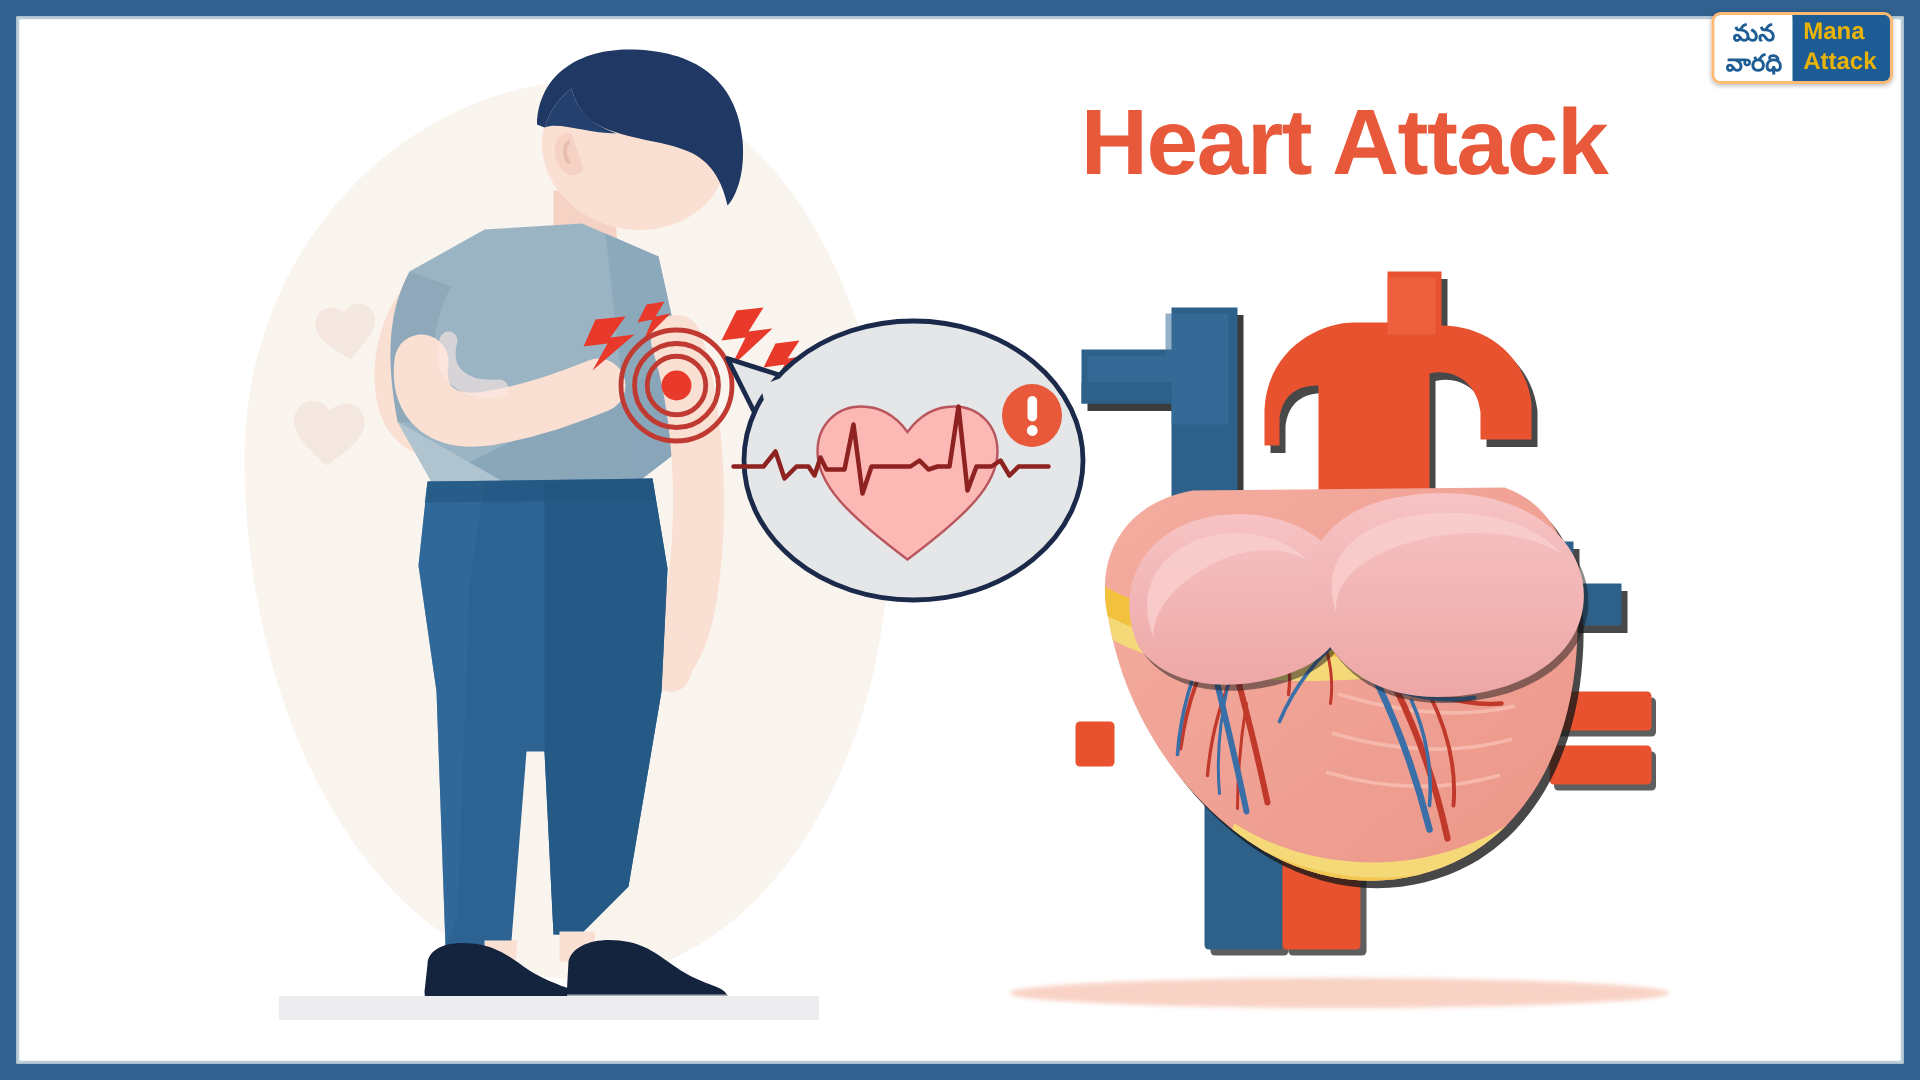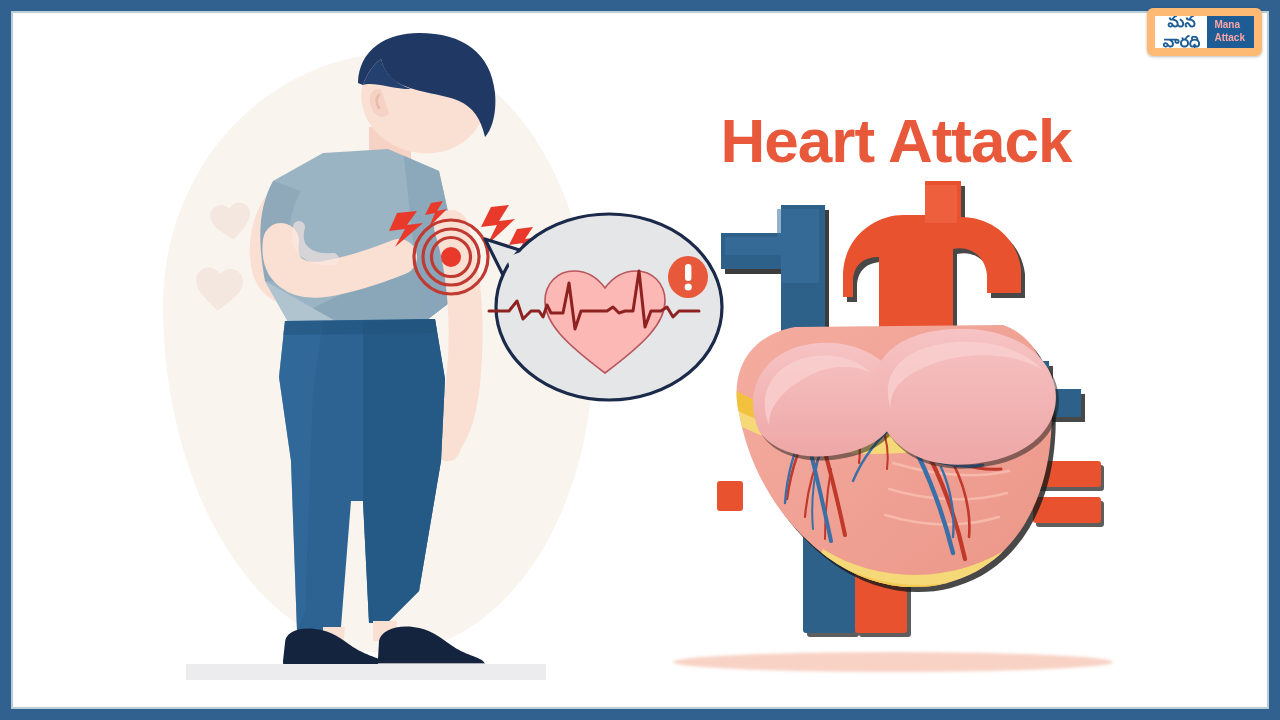--- a/index.html
+++ b/index.html
@@ -52,51 +52,50 @@
     position:absolute;
     left:668px; top:52px;
     width:430px;
     font-size:62px;
     font-weight:bold;
     letter-spacing:-1px;
     color:#e8583a;
     text-align:center;
     line-height:1.0;
     white-space:nowrap;
-    margin-top:45px;
   }
 
   
   .logo{
     position:absolute;
     right:18px; top:8px;
     display:flex;
     align-items:stretch;
-    border:8px solid #fdba74;
+    border:2px solid #fdba74;
     border-radius:6px;
     overflow:hidden;
     box-shadow:0 1px 3px rgba(0,0,0,.25);
     height:48px;
   }
   .logo-te{
     background:#ffffff;
     color:#1d5c94;
     padding:2px 7px 3px 8px;
     font-size:16px;
     font-weight:bold;
     line-height:1.22;
     text-align:center;
     display:flex; flex-direction:column; justify-content:center;
     font-family:"DejaVu Sans", sans-serif;
   }
   .logo-en{
     background:#1d5c94;
-    color:#fca5a5;
+    color:#eab308;
     padding:2px 9px 3px 7px;
-    font-size:10px;
+    font-size:16px;
     font-weight:bold;
     line-height:1.22;
     text-align:left;
     display:flex; flex-direction:column; justify-content:center;
   }
 
   
   .person{ position:absolute; left:160px; top:18px; width:420px; height:660px; }
   .person svg{ width:100%; height:100%; display:block; overflow:visible; }
 

